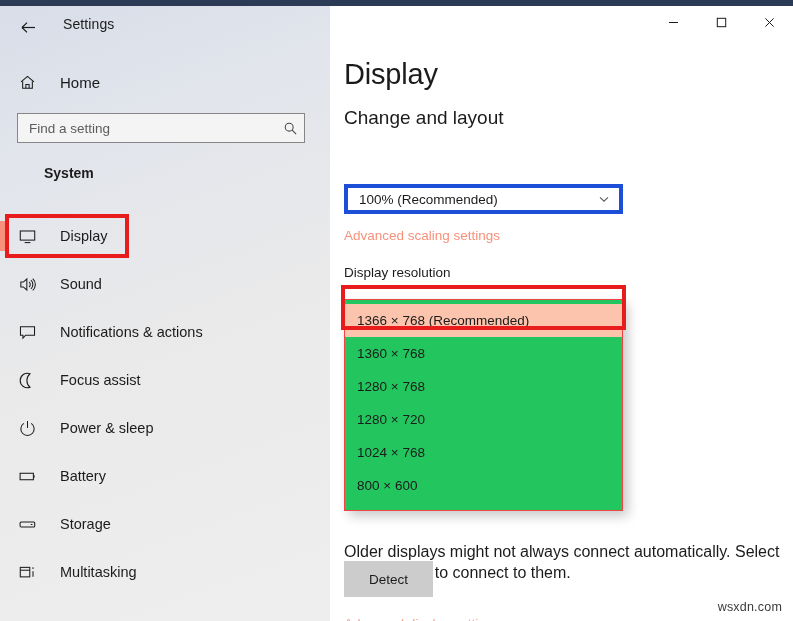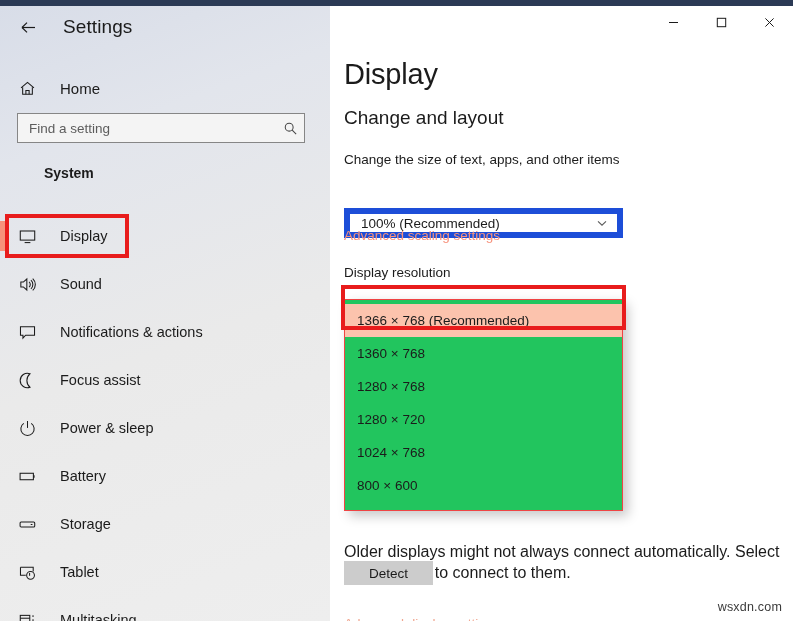--- a/index.html
+++ b/index.html
@@ -48,29 +48,29 @@
     left: 13px; top: 6px;
     width: 30px; height: 30px;
     display: flex; align-items: center; justify-content: center;
     color: #1b1b1b;
   }
   .back-btn svg { display: block; }
 
   .app-title {
     position: absolute;
     left: 63px; top: 10px;
-    font-size: 19px;
+    font-size: 14px;
     color: #1b1b1b;
     letter-spacing: 0.1px;
   }
 
   
   .home-row {
     position: absolute;
-    left: 0; top: 64px;
+    left: 0; top: 58px;
     width: 330px; height: 36px;
     display: flex; align-items: center;
     padding-left: 18px;
   }
   .home-icon { width: 26px; display:flex; align-items:center; color:#1b1b1b; }
   .home-label {
     margin-left: 16px;
     font-size: 15px;
     color: #1b1b1b;
   }
@@ -187,23 +187,23 @@
     position: absolute;
     left: 14px; top: 146px;
     font-size: 13.5px;
     color: #1b1b1b;
   }
 
   .scale-combo {
     position: absolute;
     left: 14px; top: 178px;
     width: 279px; height: 30px;
-    border: 6px solid #1d4ed8;
+    border: 4px solid #1d4ed8;
     background: #ffffff;
-    display: flex; align-items: center; margin-top: 24px;
+    display: flex; align-items: center;
   }
   .scale-combo .val {
     flex: 1;
     padding-left: 11px;
     font-size: 13.5px;
     color: #1b1b1b;
   }
   .scale-combo .chev {
     width: 30px;
     display: flex; align-items: center; justify-content: center;
@@ -261,21 +261,21 @@
     left: 14px; top: 535px;
     width: 440px;
     font-size: 16px;
     line-height: 21px;
     color: #1b1b1b;
   }
 
   .detect-btn {
     position: absolute;
     left: 14px; top: 555px;
-    width: 89px; height: 24px;
+    width: 89px; height: 36px;
     background: #cccccc;
     border: 1px solid #cccccc;
     font-family: "Liberation Sans", sans-serif;
     font-size: 13.5px;
     color: #1b1b1b;
     cursor: default;
   }
 
   .link-adv-display {
     position: absolute;
@@ -407,32 +407,20 @@
         <span class="sel-bar"></span>
         <span class="n-icon">
           <svg width="19" height="19" viewBox="0 0 20 20" fill="none" stroke="currentColor" stroke-width="1.1">
             <rect x="2.2" y="7.4" width="15.4" height="5.2" rx="1.1"></rect>
             <path d="M13.4 10 H15.2"></path>
           </svg>
         </span>
         <span class="n-label">Storage</span>
       </div>
 
-      <div class="nav-item">
-        <span class="sel-bar"></span>
-        <span class="n-icon">
-          <svg width="19" height="19" viewBox="0 0 20 20" fill="none" stroke="currentColor" stroke-width="1.1">
-            <path d="M2.6 4.4 H16 V9"></path>
-              <path d="M2.6 4.4 V13 H8.2"></path>
-            <circle cx="13.2" cy="13" r="4.1"></circle>
-              <path d="M12.2 10.4 V13.4"></path>
-          </svg>
-        </span>
-        <span class="n-label">Tablet</span>
-      </div>
 
       <div class="nav-item">
         <span class="sel-bar"></span>
         <span class="n-icon">
           <svg width="19" height="19" viewBox="0 0 20 20" fill="none" stroke="currentColor" stroke-width="1.1">
             <rect x="2.4" y="4.6" width="10" height="10"></rect>
             <path d="M2.4 7.6 H12.4"></path>
             <path d="M15.8 4.6 V6.4"></path>
               <path d="M15.8 8.6 V14.6"></path>
           </svg>
@@ -462,21 +450,20 @@
         <svg width="13" height="13" viewBox="0 0 13 13" stroke="currentColor" stroke-width="1">
             <path d="M2.4 2.4 L10.6 10.6"></path>
             <path d="M10.6 2.4 L2.4 10.6"></path>
           </svg>
       </div>
     </div>
 
     <div class="page-title">Display</div>
     <div class="sect-title">Change and layout</div>
 
-    <div class="lbl-scale">Change the size of text, apps, and other items</div>
 
     <div class="scale-combo">
       <span class="val">100% (Recommended)</span>
       <span class="chev">
         <svg width="14" height="14" viewBox="0 0 14 14" fill="none" stroke="currentColor" stroke-width="1.1">
           <path d="M3 5.3 L7 9.2 L11 5.3"></path>
         </svg>
       </span>
     </div>
 

